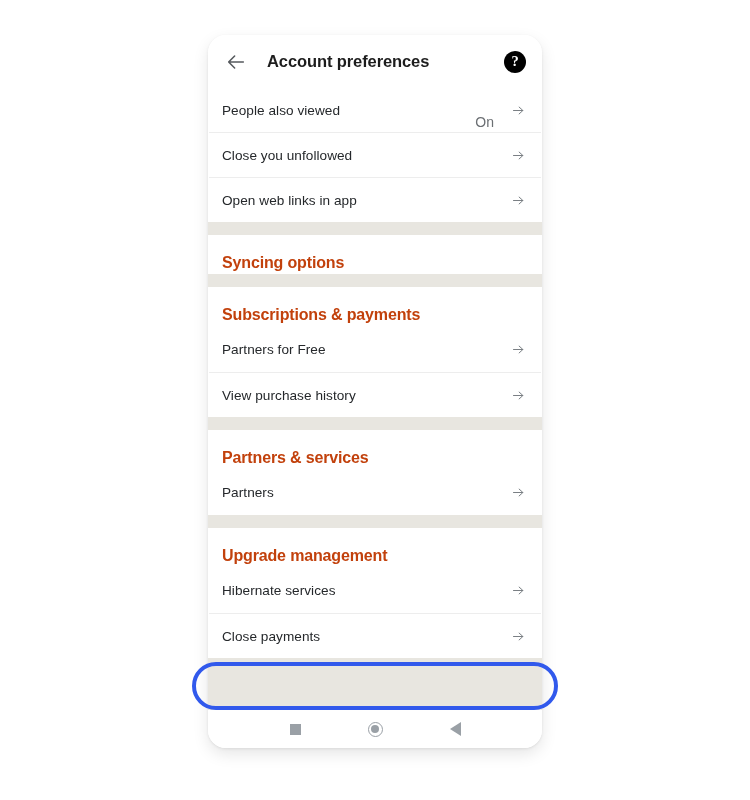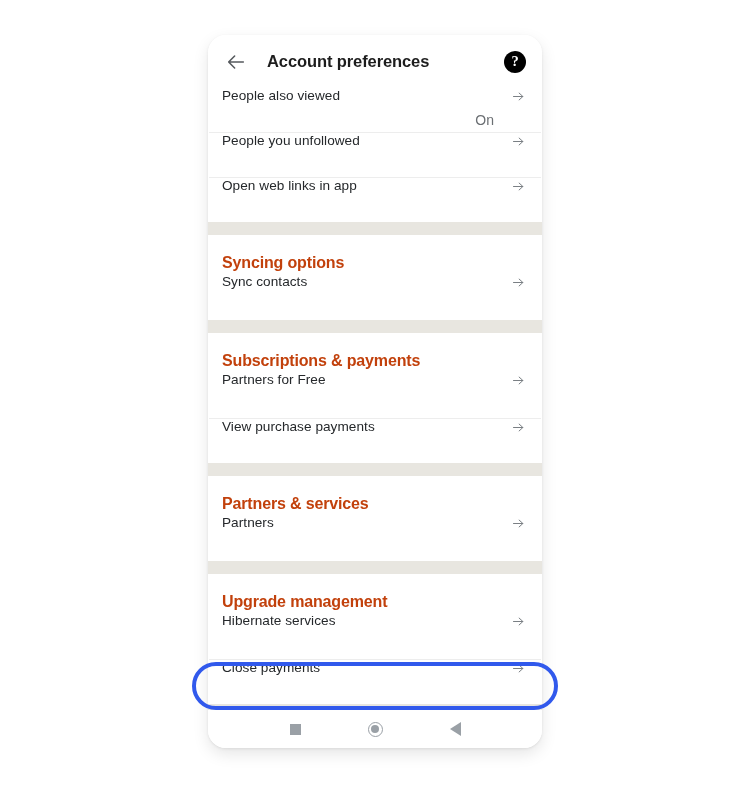--- a/index.html
+++ b/index.html
@@ -110,21 +110,21 @@
     font-size: 16px;
     font-weight: 700;
     color: #c2410c;
     padding: 19px 16px 2px 14px;
     letter-spacing: -0.15px;
   }
 
   .row {
     height: 44px;
     display: flex;
-    align-items: flex-start;
+    align-items: center;
     padding: 0 16px 0 14px;
     position: relative;
     background: #ffffff;
   }
   .row-label {
     flex: 1 1 auto;
     font-size: 13.6px;
     color: #25282b;
     letter-spacing: 0.05px;
   }
@@ -229,21 +229,21 @@
           <span class="row-label">People also viewed</span>
           <span class="row-value">On</span>
           <span class="row-arrow">
             <svg width="15" height="15" viewBox="0 0 24 24" fill="none">
               <path d="M4 12h15M13 6.5L19 12l-6 5.5" stroke="#7a7f84" stroke-width="1.6" stroke-linecap="round" stroke-linejoin="round"></path>
             </svg>
           </span>
         </div>
         <div class="divider"></div>
         <div class="row">
-          <span class="row-label">People you unfollowed</span>
+          <span class="row-label">Close you unfollowed</span>
           <span class="row-arrow">
             <svg width="15" height="15" viewBox="0 0 24 24" fill="none">
               <path d="M4 12h15M13 6.5L19 12l-6 5.5" stroke="#7a7f84" stroke-width="1.6" stroke-linecap="round" stroke-linejoin="round"></path>
             </svg>
           </span>
         </div>
         <div class="divider"></div>
         <div class="row">
           <span class="row-label">Open web links in app</span>
           <span class="row-arrow">
@@ -251,45 +251,37 @@
               <path d="M4 12h15M13 6.5L19 12l-6 5.5" stroke="#7a7f84" stroke-width="1.6" stroke-linecap="round" stroke-linejoin="round"></path>
             </svg>
           </span>
         </div>
       </div>
 
       <div class="band"></div>
 
       <div class="card">
         <div class="section-title">Syncing options</div>
-        <div class="row under-title">
-          <span class="row-label">Sync contacts</span>
-          <span class="row-arrow">
-            <svg width="15" height="15" viewBox="0 0 24 24" fill="none">
-              <path d="M4 12h15M13 6.5L19 12l-6 5.5" stroke="#7a7f84" stroke-width="1.6" stroke-linecap="round" stroke-linejoin="round"></path>
-            </svg>
-          </span>
-        </div>
       </div>
 
       <div class="band"></div>
 
       <div class="card">
         <div class="section-title">Subscriptions &amp; payments</div>
         <div class="row under-title">
           <span class="row-label">Partners for Free</span>
           <span class="row-arrow">
             <svg width="15" height="15" viewBox="0 0 24 24" fill="none">
               <path d="M4 12h15M13 6.5L19 12l-6 5.5" stroke="#7a7f84" stroke-width="1.6" stroke-linecap="round" stroke-linejoin="round"></path>
             </svg>
           </span>
         </div>
         <div class="divider"></div>
         <div class="row">
-          <span class="row-label">View purchase payments</span>
+          <span class="row-label">View purchase history</span>
           <span class="row-arrow">
             <svg width="15" height="15" viewBox="0 0 24 24" fill="none">
               <path d="M4 12h15M13 6.5L19 12l-6 5.5" stroke="#7a7f84" stroke-width="1.6" stroke-linecap="round" stroke-linejoin="round"></path>
             </svg>
           </span>
         </div>
       </div>
 
       <div class="band"></div>
 

